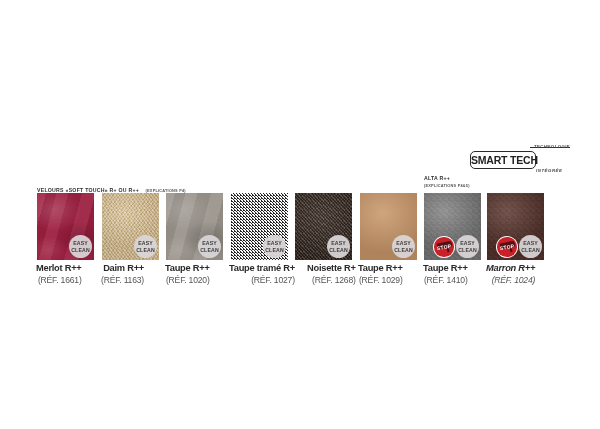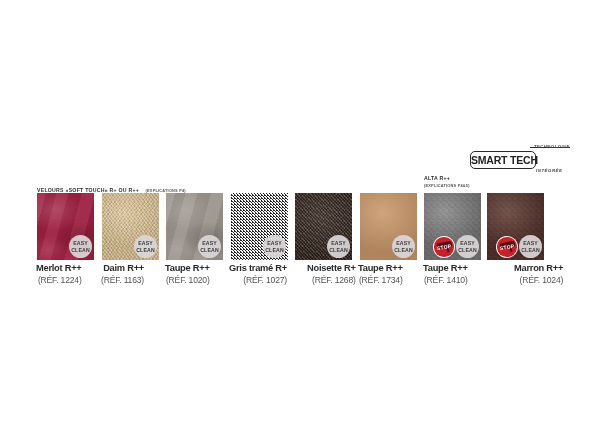--- a/index.html
+++ b/index.html
@@ -240,21 +240,21 @@
   <div id="swatch-layer">
       <div class="swatch" style="left: 37px;">
         <div class="fabric" style="background:#9d1f40;background-image:radial-gradient(ellipse 70% 45% at 30% 25%, rgba(255,255,255,0.16), rgba(255,255,255,0) 70%),radial-gradient(ellipse 60% 40% at 75% 70%, rgba(0,0,0,0.20), rgba(0,0,0,0) 70%),radial-gradient(ellipse 50% 30% at 20% 85%, rgba(255,255,255,0.10), rgba(255,255,255,0) 70%),linear-gradient(105deg, rgba(255,255,255,0.07) 0 12%, rgba(0,0,0,0.06) 12% 26%, rgba(255,255,255,0.05) 26% 42%, rgba(0,0,0,0.05) 42% 60%, rgba(255,255,255,0.06) 60% 78%, rgba(0,0,0,0.07) 78% 100%);"></div>
         <div class="badge-easy">
           <span>EASY</span>
           <span>CLEAN</span>
         </div>
       </div>
       <div class="label" style="left: 36px;">
         <span class="name">Merlot R++</span>
-        <span class="ref">(RÉF. 1224)</span>
+        <span class="ref">(RÉF. 1661)</span>
       </div>
       <div class="swatch" style="left: 102px;">
         <div class="fabric" style="background:#d6bc8c;background-image:repeating-linear-gradient(52deg, rgba(255,255,255,0.30) 0 1px, rgba(0,0,0,0) 1px 2.6px),repeating-linear-gradient(-52deg, rgba(120,90,50,0.26) 0 1px, rgba(0,0,0,0) 1px 2.6px),radial-gradient(ellipse 80% 60% at 40% 30%, rgba(255,255,255,0.18), rgba(0,0,0,0.10) 85%);"></div>
         <div class="badge-easy">
           <span>EASY</span>
           <span>CLEAN</span>
         </div>
       </div>
       <div class="label" style="left: 101px;">
         <span class="name">Daim R++</span>
@@ -272,21 +272,21 @@
         <span class="ref">(RÉF. 1020)</span>
       </div>
       <div class="swatch" style="left: 231px;">
         <div class="fabric" style="background:#cfcdc6;background-image:repeating-linear-gradient(45deg, rgba(25,25,25,0.92) 0 1.5px, rgba(255,255,255,0.95) 1.5px 3px),repeating-linear-gradient(-45deg, rgba(25,25,25,0.55) 0 1.5px, rgba(255,255,255,0.0) 1.5px 3px);background-size:3px 3px, 3px 3px;"></div>
         <div class="badge-easy">
           <span>EASY</span>
           <span>CLEAN</span>
         </div>
       </div>
       <div class="label" style="left: 229px;">
-        <span class="name">Gris tramé R+</span>
+        <span class="name">Taupe tramé R+</span>
         <span class="ref">(RÉF. 1027)</span>
       </div>
       <div class="swatch" style="left: 295px;">
         <div class="fabric" style="background:#3b2a20;background-image:repeating-linear-gradient(48deg, rgba(255,255,255,0.13) 0 1px, rgba(0,0,0,0.18) 1px 2.4px),repeating-linear-gradient(-48deg, rgba(255,255,255,0.07) 0 1px, rgba(0,0,0,0.10) 1px 2.4px),radial-gradient(ellipse 90% 70% at 45% 35%, rgba(255,255,255,0.10), rgba(0,0,0,0.25) 90%);"></div>
         <div class="badge-easy">
           <span>EASY</span>
           <span>CLEAN</span>
         </div>
       </div>
       <div class="label" style="left: 307px;">
@@ -295,21 +295,21 @@
       </div>
       <div class="swatch" style="left: 360px;">
         <div class="fabric" style="background:#c79669;background-image:radial-gradient(ellipse 85% 65% at 40% 30%, rgba(255,255,255,0.14), rgba(0,0,0,0.12) 90%);"></div>
         <div class="badge-easy">
           <span>EASY</span>
           <span>CLEAN</span>
         </div>
       </div>
       <div class="label" style="left: 358px;">
         <span class="name">Taupe R++</span>
-        <span class="ref">(RÉF. 1734)</span>
+        <span class="ref">(RÉF. 1029)</span>
       </div>
       <div class="swatch" style="left: 424px;">
         <div class="fabric" style="background:#9b9b9b;background-image:repeating-radial-gradient(circle at 1px 1px, rgba(255,255,255,0.16) 0 0.5px, rgba(0,0,0,0.13) 0.5px 1.6px),radial-gradient(ellipse 80% 60% at 35% 28%, rgba(255,255,255,0.16), rgba(0,0,0,0.22) 88%),repeating-linear-gradient(25deg, rgba(0,0,0,0.05) 0 2px, rgba(255,255,255,0.04) 2px 4px);background-size:2px 2px, 100% 100%, 6px 6px;"></div>
         <div class="badge-stop">
           <div class="ring"></div>
           <div class="heelmark"></div>
           <div class="heelspike"></div>
           <div class="stoptext">STOP</div>
         </div>
         <div class="badge-easy">
@@ -327,19 +327,19 @@
           <div class="ring"></div>
           <div class="heelmark"></div>
           <div class="heelspike"></div>
           <div class="stoptext">STOP</div>
         </div>
         <div class="badge-easy">
           <span>EASY</span>
           <span>CLEAN</span>
         </div>
       </div>
-      <div class="label" style="left: 514px;">
+      <div class="label" style="left: 486px; font-style: italic;">
         <span class="name">Marron R++</span>
         <span class="ref">(RÉF. 1024)</span>
       </div>
     </div>
 
 </div>
 
 </body></html>

